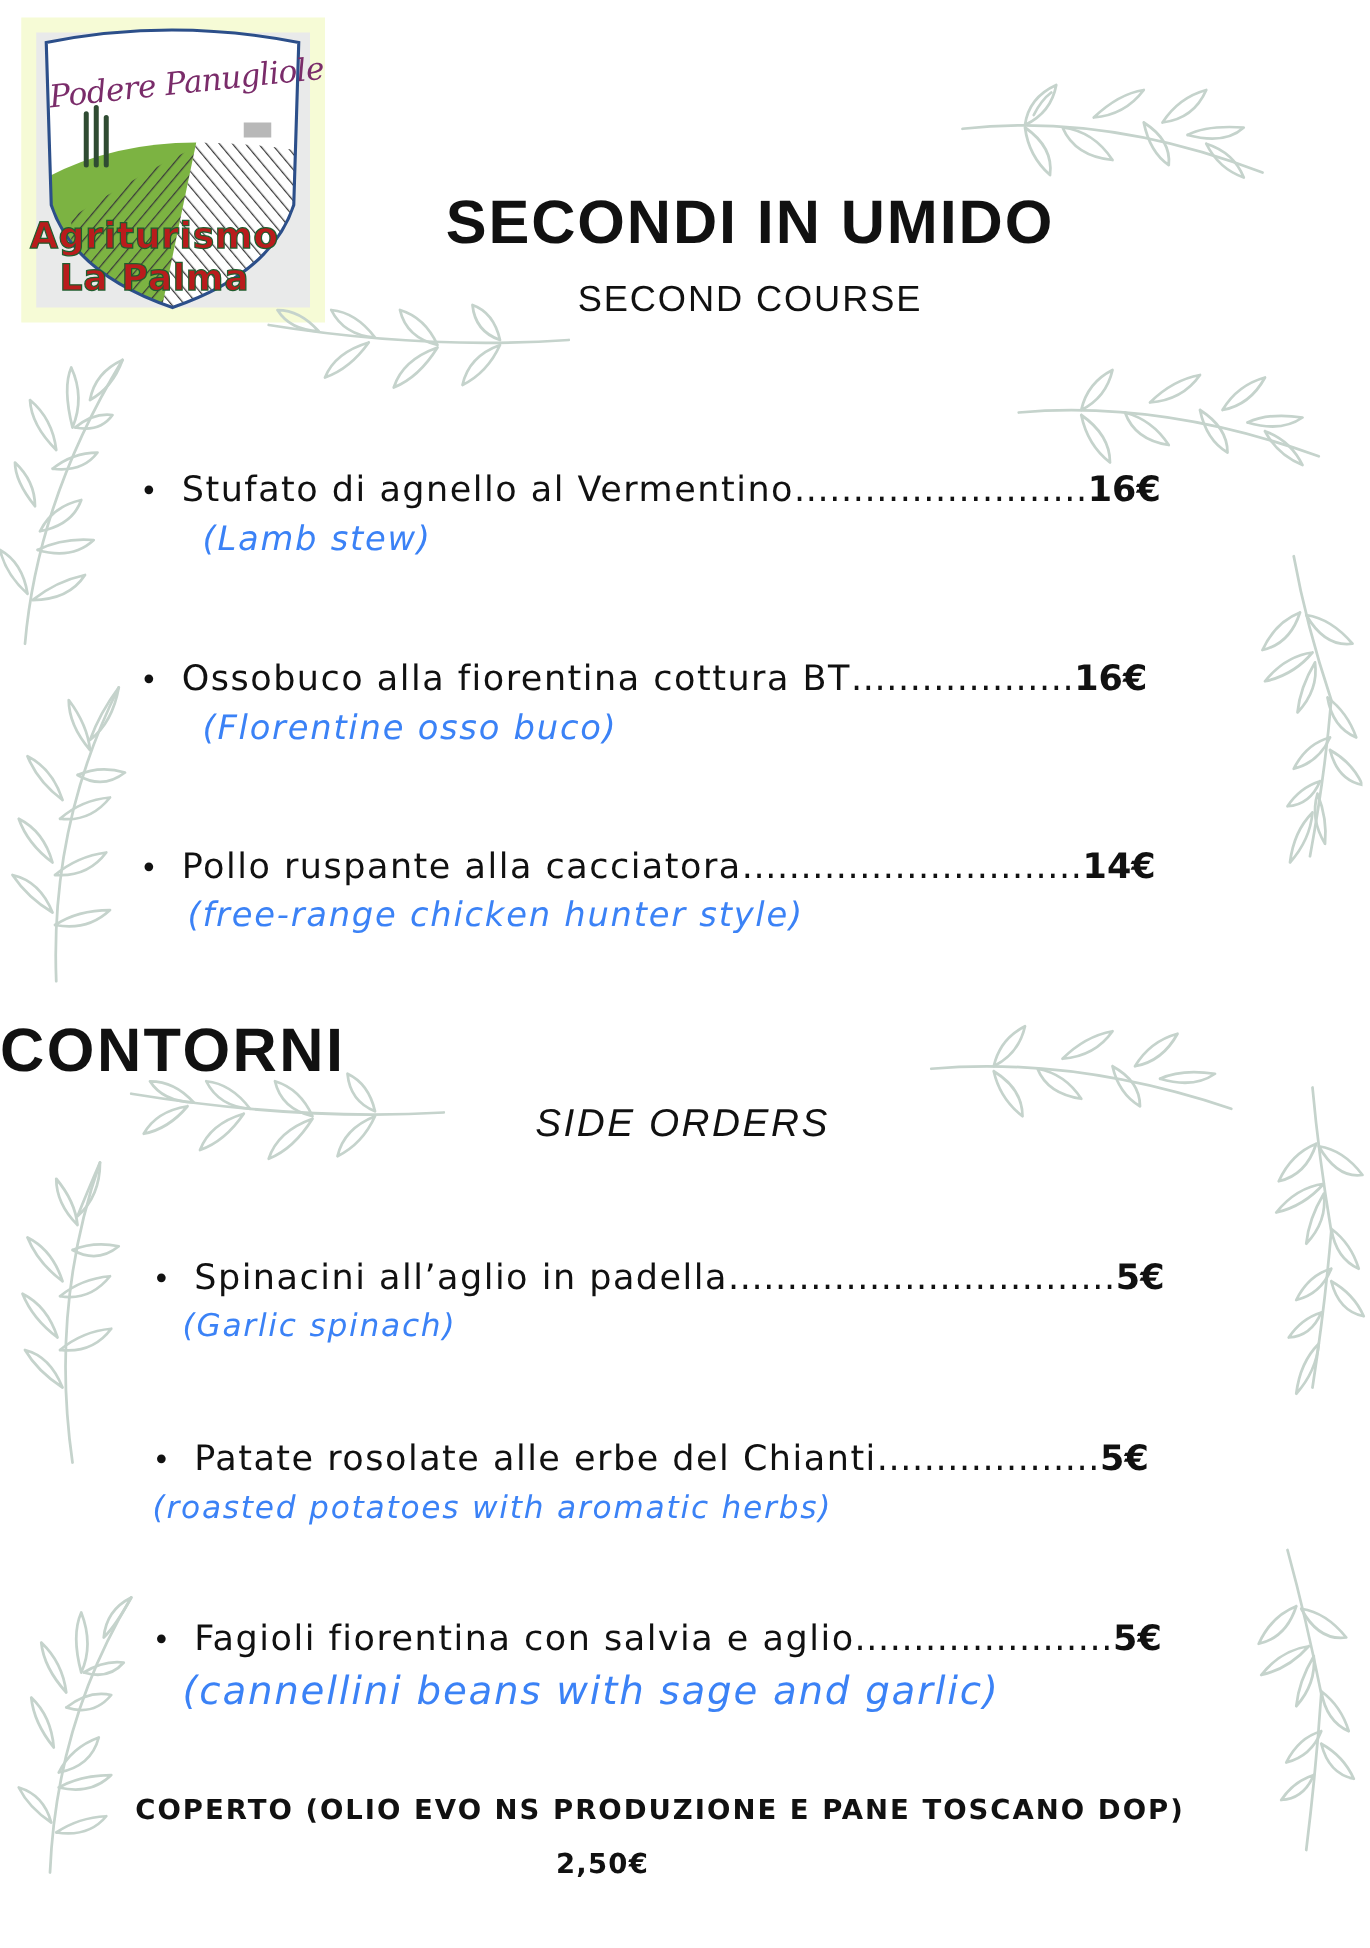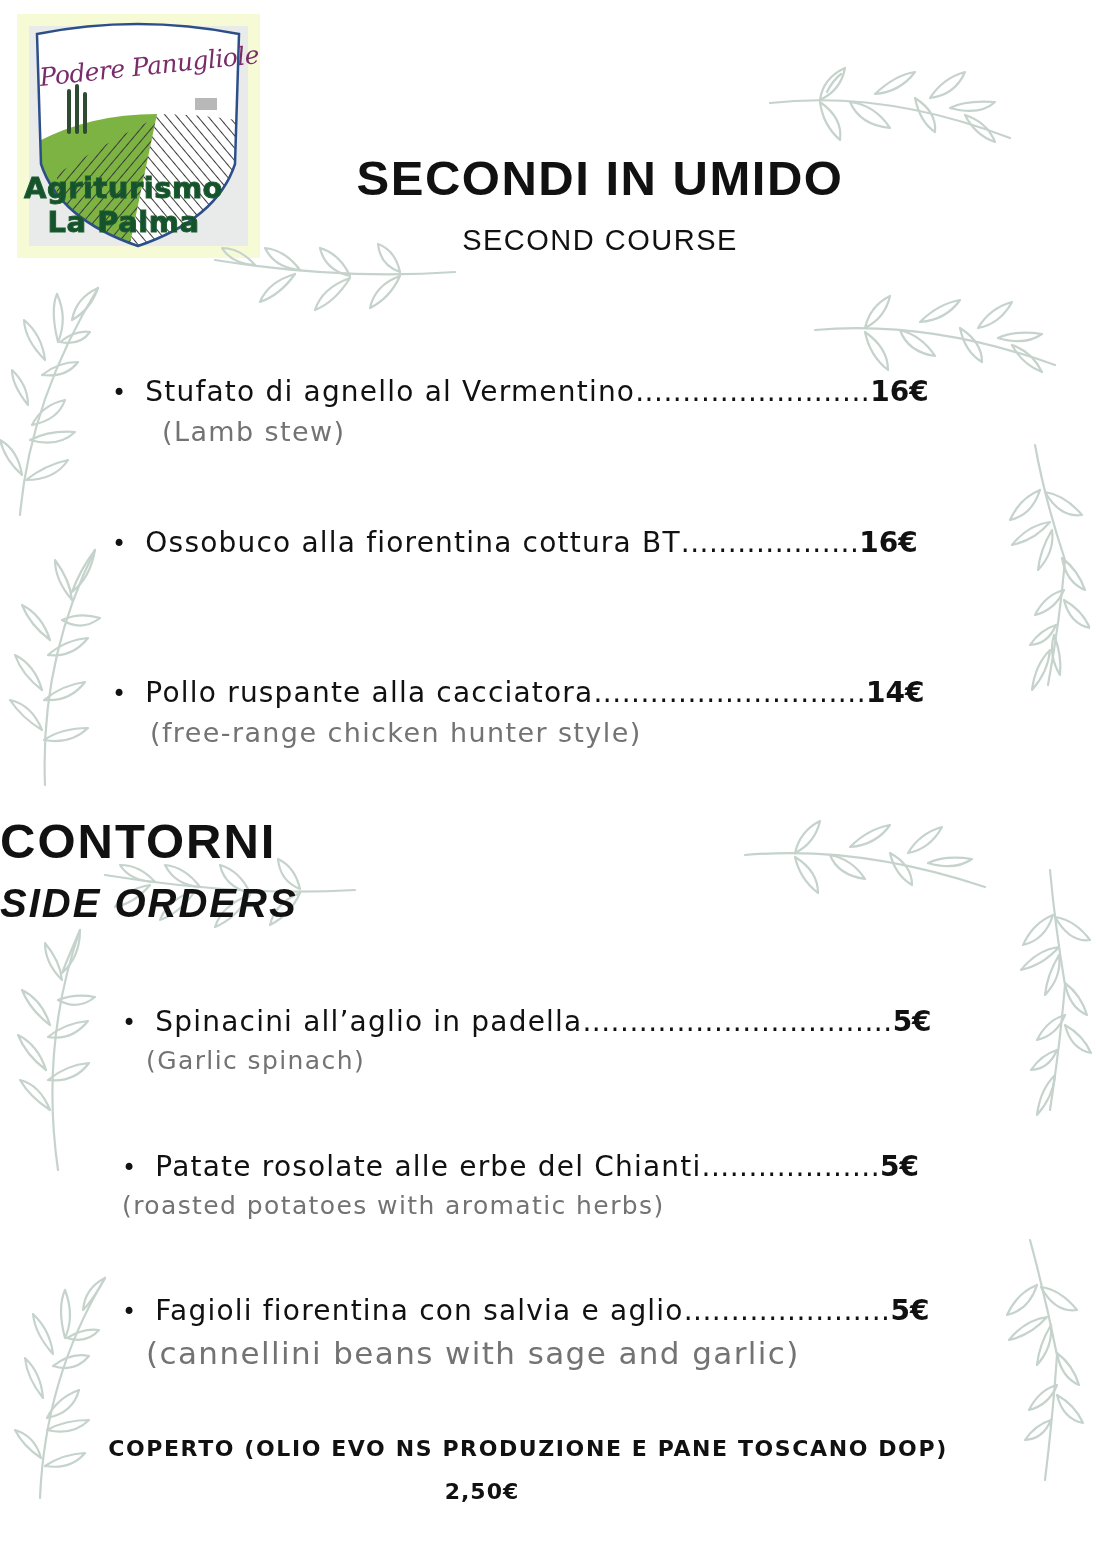--- a/index.html
+++ b/index.html
@@ -22,53 +22,53 @@
   .logo svg { position:absolute; left:0; top:0; }
   .logo-script {
     position:absolute; left:22px; top:38px; width:210px;
     font-family:"DejaVu Serif", serif; font-style:italic;
     font-size:25px; color:#7a2c6a; transform:rotate(-6deg);
     white-space:nowrap; letter-spacing:-0.5px;
   }
   .logo-name {
     position:absolute; left:0; width:213px; text-align:center;
     font-family:"DejaVu Sans", sans-serif; font-weight:bold;
-    color:#14532d; font-size:29px; line-height:32px;
+    color:#b91c1c; font-size:29px; line-height:32px;
     -webkit-text-stroke:1px #1f5d2e; letter-spacing:0.5px;
   }
 
   
   .h-main {
     left:0; width:1200px; text-align:center; top:150px;
     font-weight:bold; font-size:49px; letter-spacing:1.5px;
   }
   .h-sub {
     left:0; width:1200px; text-align:center; top:224px;
     font-size:29px; letter-spacing:1.5px;
   }
   .h2-main {
     left:0; width:1092px; top:813px;
     font-weight:bold; font-size:49px; letter-spacing:2px;
   }
   .h2-sub {
-    left:0; width:1092px; top:881px;
-    font-size:40px; font-style:italic; letter-spacing:2px;font-weight:bold;
+    left:0; width:1092px; text-align:center; top:881px;
+    font-size:31px; font-style:italic; letter-spacing:2px;
   }
 
   
   .item { position:absolute; font-family:"DejaVu Sans", sans-serif; }
   .item-line {
     display:flex; align-items:baseline; white-space:nowrap;
     font-size:28px; letter-spacing:1.2px; color:#111;
   }
   .bullet { font-size:24px; margin-right:18px; }
   .dots { letter-spacing:0.5px; }
   .price { font-weight:bold; letter-spacing:0; }
   .desc {
-    font-size:27px; letter-spacing:1.4px; color:#737373;
+    font-size:27px; font-style:italic; letter-spacing:1.4px; color:#3b82f6;
     margin-top:8px; white-space:nowrap;
   }
 
   .footer {
     left:0; width:1056px; text-align:center; top:1436px;
     font-family:"DejaVu Sans", sans-serif; font-weight:bold; font-size:22px;
     letter-spacing:1.6px;
   }
   .footer-price {
     left:0; width:964px; text-align:center; top:1479px;
@@ -266,20 +266,21 @@
   <div class="desc" style="margin-left:50px">(Lamb stew)</div>
 </div>
 
 <div class="item" style="left:112px;top:526px">
   <div class="item-line">
     <span class="bullet">•</span>
     <span>Ossobuco alla fiorentina cottura BT</span>
       <span class="dots">...................</span>
       <span class="price">16€</span>
   </div>
+  <div class="desc" style="margin-left:50px">(Florentine osso buco)</div>
 </div>
 
 <div class="item" style="left:112px;top:676px">
   <div class="item-line">
     <span class="bullet">•</span>
     <span>Pollo ruspante alla cacciatora</span>
       <span class="dots">.............................</span>
       <span class="price">14€</span>
   </div>
   <div class="desc" style="margin-left:38px">(free-range chicken hunter style)</div>

